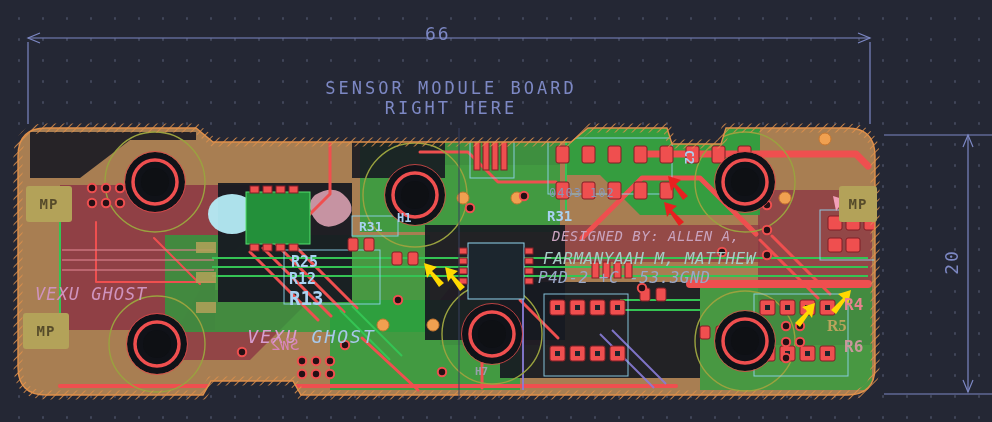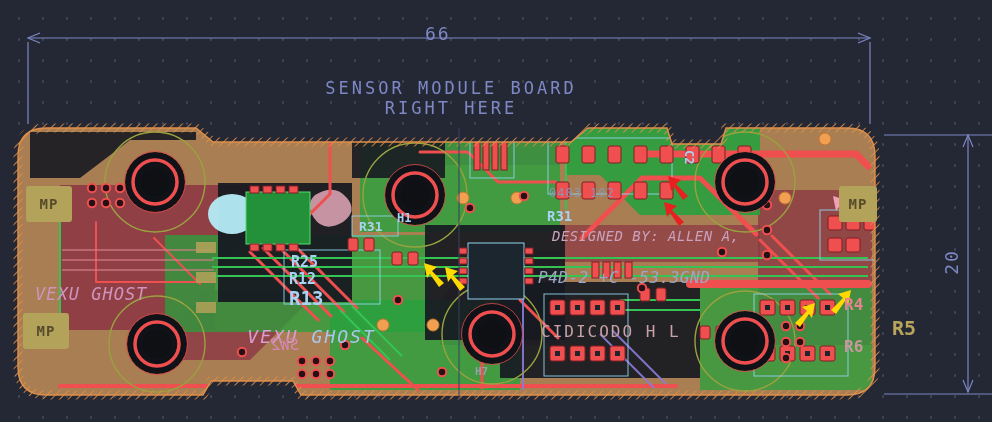--- a/index.html
+++ b/index.html
@@ -366,35 +366,35 @@
     
   </div>
 
   <div class="txt" style="left:196px;top:307px;font-size:18px;font-style:italic;letter-spacing:2px;">
     <span style="color:#d79ed0;">VEXU</span><span style="color:#a8c8ea;"> GHOST</span>
   </div>
 
   <div class="txt" style="left:270px;top:336px;font-size:16px;font-style:italic;color:#d884b8;transform:scaleX(-1);">SW2</div>
 
   <div class="txt" style="left:552px;top:229px;font-size:14px;font-style:italic;color:#c9a3be;letter-spacing:.5px;">DESIGNED BY: ALLEN A,</div>
+  <div class="txt" style="left:543px;top:250px;font-size:16px;font-style:italic;color:#a6ccc6;letter-spacing:.5px;">FARMANYAAH M, MATTHEW</div>
   <div class="txt" style="left:538px;top:269px;font-size:16px;font-style:italic;color:#9aa8c8;letter-spacing:.5px;">P4D-2 +C -53.3GND</div>
 
-  <div class="txt" style="left:541px;top:323px;font-size:16px;color:#c8a2a6;letter-spacing:2px;">CIDICODO H L</div>
 
   <div class="txt" style="left:549px;top:187px;font-size:12px;color:#8a96b8;letter-spacing:1px;">0403 102</div>
 
   <div class="mp" style="left:26px;top:186px;">MP</div>
   <div class="mp" style="left:23px;top:313px;">MP</div>
   <div class="mp" style="left:839px;top:186px;width:38px;">MP</div>
 
   <div class="txt ref" style="left:291px;top:254px;font-size:15px;">R25</div>
   <div class="txt ref" style="left:289px;top:271px;font-size:15px;">R12</div>
   <div class="txt ref" style="left:289px;top:288px;font-size:19px;">R13</div>
   <div class="txt ref" style="left:359px;top:220px;font-size:13px;">R31</div>
   <div class="txt ref" style="left:547px;top:209px;font-size:14px;">R31</div>
   <div class="txt ref" style="left:397px;top:212px;font-size:12px;">H1</div>
   <div class="txt ref" style="left:475px;top:366px;font-size:11px;color:#98a0ac;">H7</div>
   <div class="txt ref" style="left:695px;top:150px;font-size:12px;transform:rotate(90deg);transform-origin:left top;">C2</div>
   <div class="txt ref" style="left:844px;top:296px;font-size:16px;color:#e8828e;">R4</div>
-  <div class="txt ref" style="left:892px;top:317px;font-size:20px;color:#b9a45c;">R5</div>
+  <div class="txt ref" style="left:827px;top:317px;font-size:16px;color:#b9a45c;font-family:Liberation Serif, serif;">R5</div>
   <div class="txt ref" style="left:844px;top:338px;font-size:16px;color:#c9989c;">R6</div>
 
 </div>
 
 </body></html>

